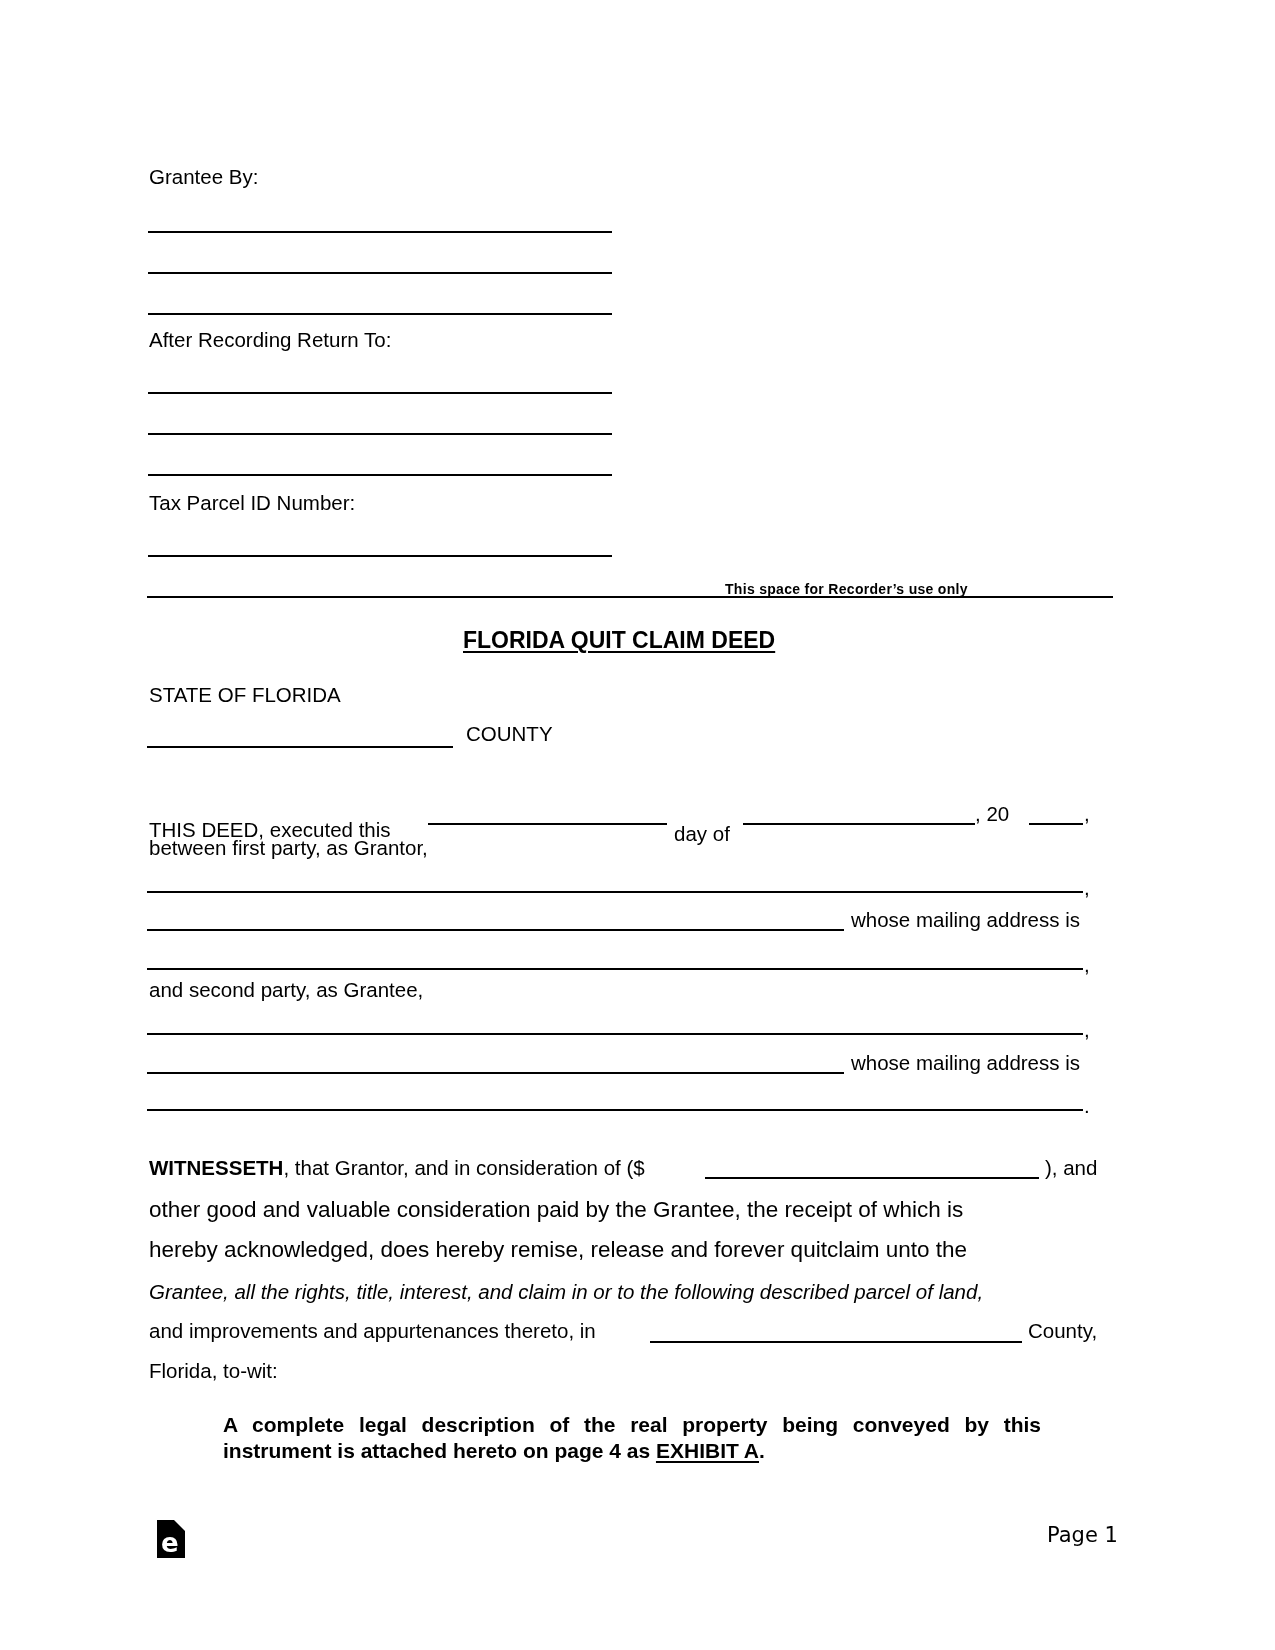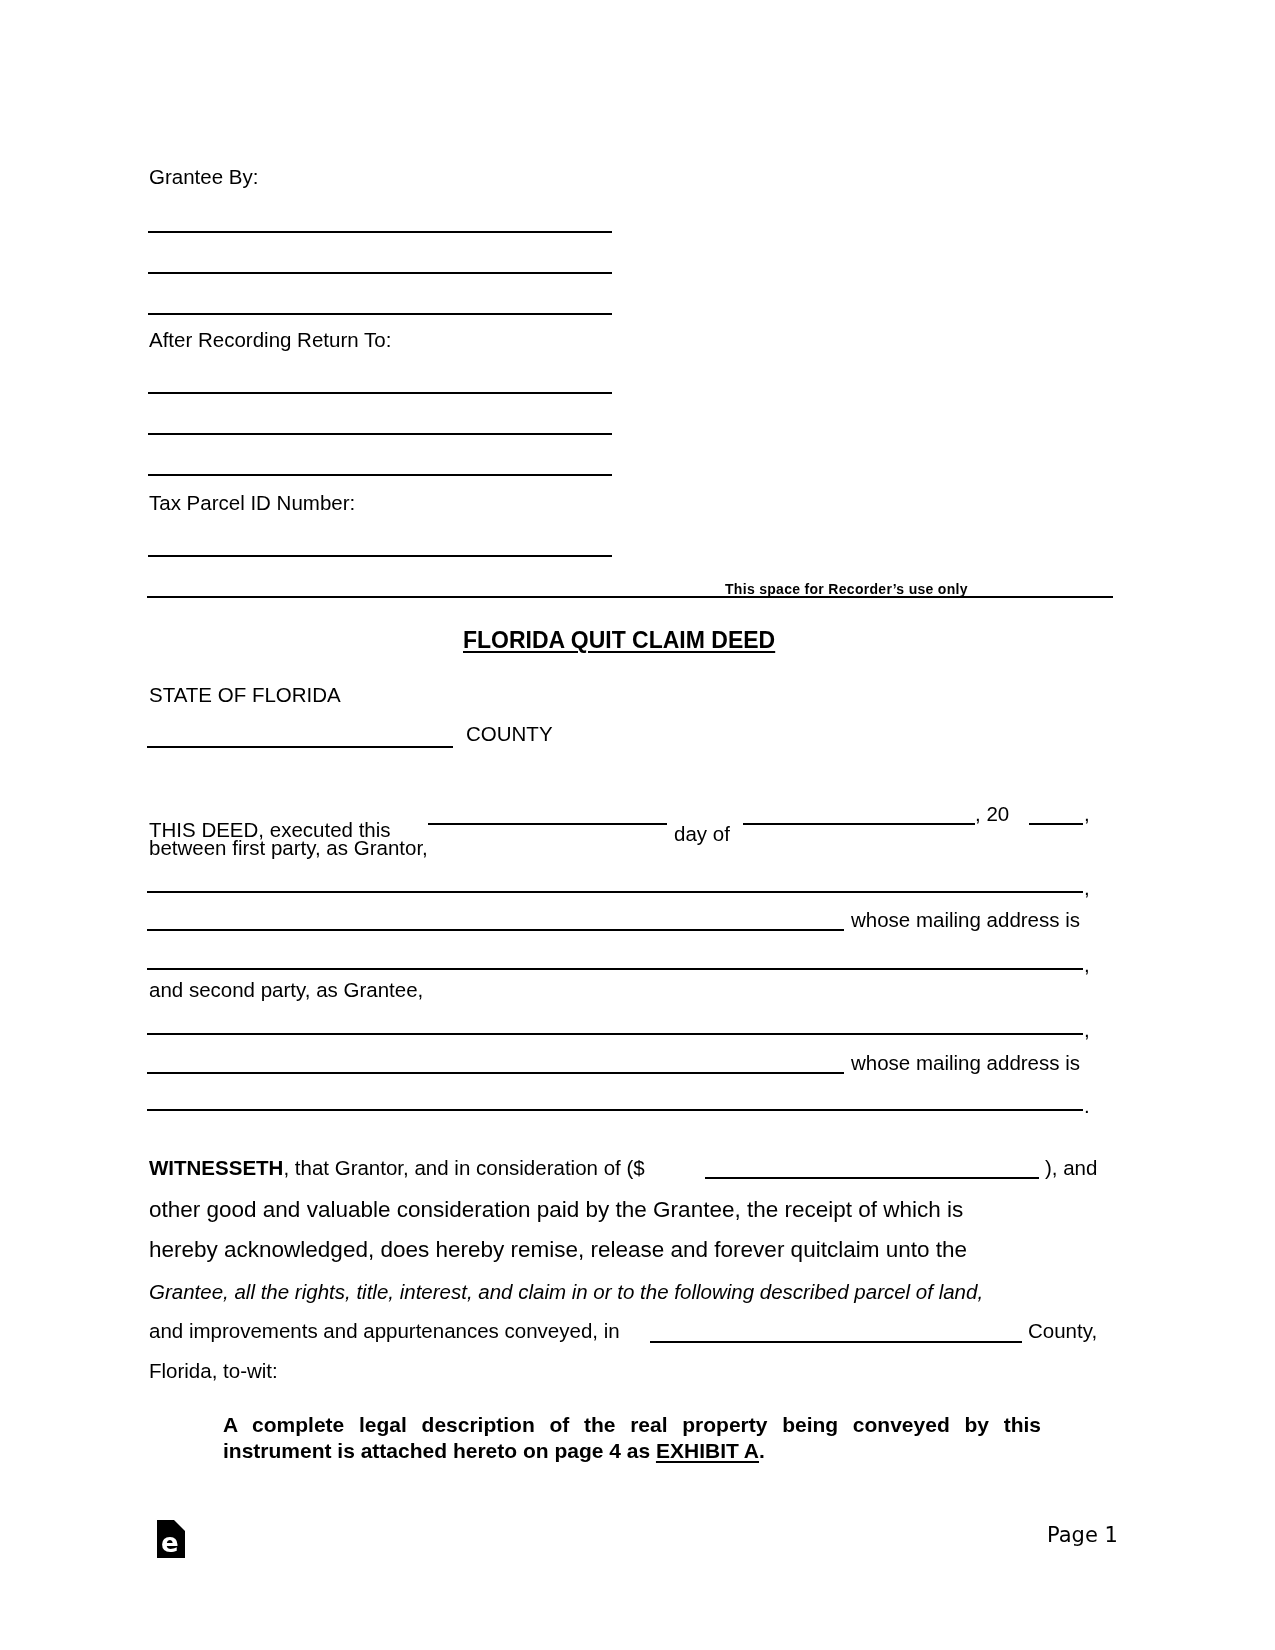--- a/index.html
+++ b/index.html
@@ -78,21 +78,21 @@
 
 <div class="abs t" style="left:149px;top:1158px;text-align:right;">
   <span class="bold">WITNESSETH</span><span>, that Grantor, and in consideration of ($</span>
 </div>
 <div class="rule" style="left:705px;top:1177px;width:334px;"></div>
 <div class="abs t" style="left:1045px;top:1158px;">), and</div>
 
 <div class="abs t-lg" style="left:149px;top:1199px;">other good and valuable consideration paid by the Grantee, the receipt of which is</div>
 <div class="abs t-lg" style="left:149px;top:1239px;">hereby acknowledged, does hereby remise, release and forever quitclaim unto the</div>
 <div class="abs t" style="left:149px;top:1282px;font-style:italic;">Grantee, all the rights, title, interest, and claim in or to the following described parcel of land,</div>
-<div class="abs t" style="left:149px;top:1321px;">and improvements and appurtenances conveyed, in</div>
+<div class="abs t" style="left:149px;top:1321px;">and improvements and appurtenances thereto, in</div>
 <div class="rule" style="left:650px;top:1341px;width:372px;"></div>
 <div class="abs t" style="left:1028px;top:1321px;">County,</div>
 <div class="abs t" style="left:149px;top:1361px;">Florida, to-wit:</div>
 
 <div class="abs exhibit" style="left:223px;top:1412px;">
   <span>A complete legal description of the real property being conveyed by this instrument is attached hereto on page 4 as </span><span class="u">EXHIBIT A</span><span>.</span>
 </div>
 
 <div class="logo" style="left:157px;top:1520px;">
   <div class="fold"></div>

